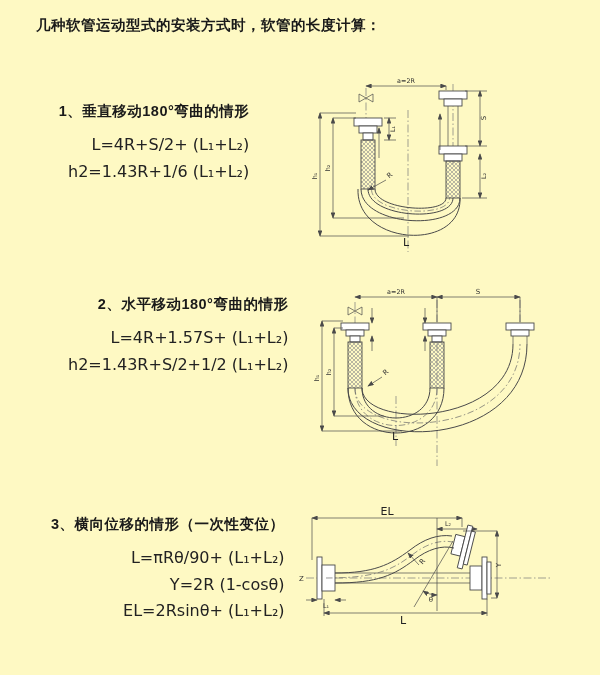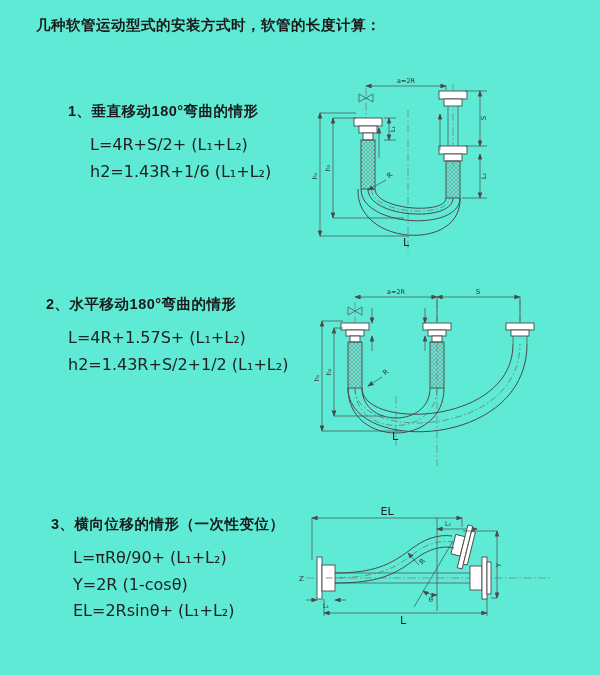--- a/index.html
+++ b/index.html
@@ -1,23 +1,23 @@
 <!DOCTYPE html>
 <html><head>
 <meta charset="utf-8">
 <style>
   html,body{margin:0;padding:0;background:#fff;}
-  .page{position:relative;width:600px;height:675px;background:#5eead4;overflow:hidden;
-        font-family:"Liberation Sans","DejaVu Sans",sans-serif;color:#1a1a1a;}
+  .page{position:relative;width:600px;height:675px;background:#fef9c3;overflow:hidden;
+        font-family:"Liberation Sans","DejaVu Sans",sans-serif;color:#1a1a1a;text-align:right;}
   .title{position:absolute;left:36px;top:16px;font-size:14.5px;font-weight:700;letter-spacing:.5px;}
   .section{position:absolute;}
   .sec-heading{font-size:14.5px;font-weight:700;margin:0 0 11px 0;letter-spacing:.5px;}
   .formula{font-family:"DejaVu Sans","Liberation Sans",sans-serif;font-size:16px;font-weight:500;
            margin:0;padding-left:22px;line-height:26.5px;white-space:pre;color:#222;}
-  #s1{left:46px;top:102px;margin-left:22px;}
+  #s1{left:46px;top:102px;}
   #s2{left:46px;top:295px;}
   #s3{left:51px;top:515px;}
   .diagram{position:absolute;}
   #d1{left:310px;top:66px;}
   #d2{left:310px;top:280px;}
   #d3{left:298px;top:503px;}
   
   .dln{stroke:#4a4a4a;stroke-width:.7;fill:none;}
   .dar{marker-start:url(#ar);marker-end:url(#ar);}
   .dae{marker-end:url(#ar);}

